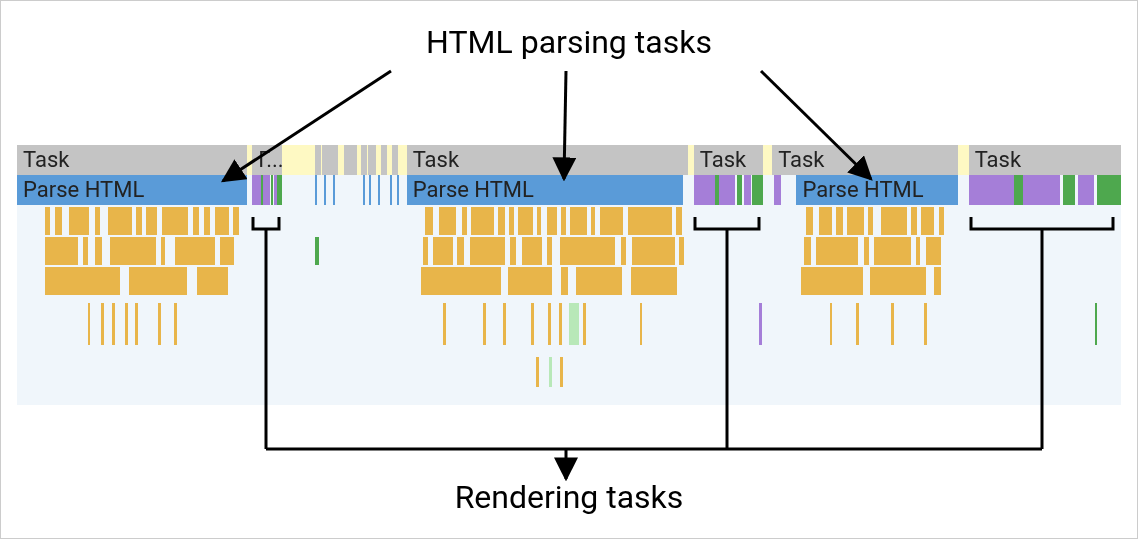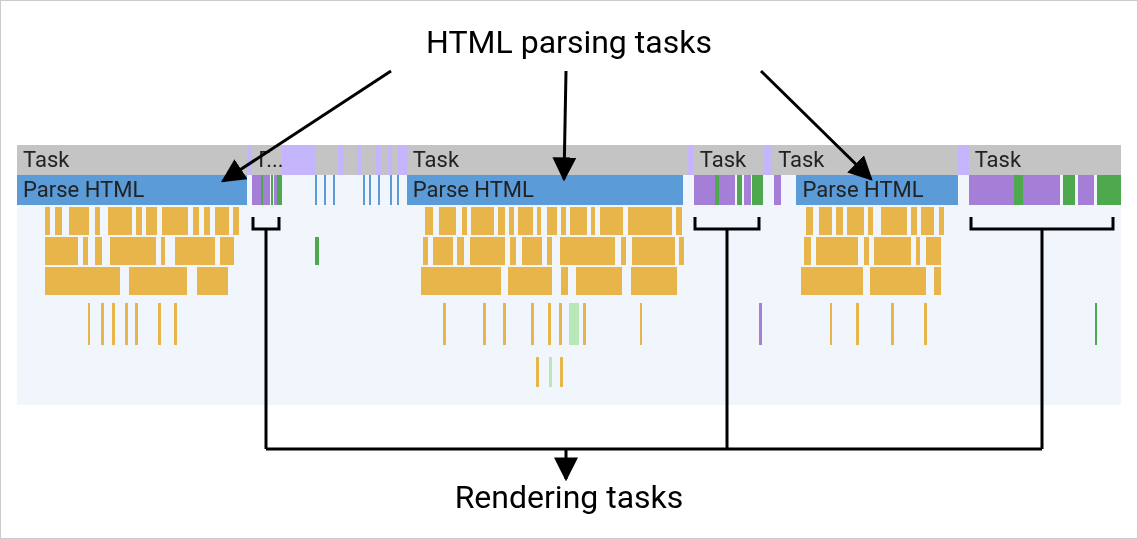--- a/index.html
+++ b/index.html
@@ -26,21 +26,21 @@
     left: 16px;
     right: 16px;
     height: 260px;
     background: #f0f6fb;
   }
   .task-row, .activity-row {
     position: absolute;
     left: 0; right: 0;
     height: 30px;
   }
-  .task-row { top: 0; background: #c4b5fd; }
+  .task-row { top: 0; background: #fef9c3; }
   .activity-row { top: 30px; }
   .block {
     position: absolute;
     top: 0; bottom: 0;
     overflow: hidden;
     white-space: nowrap;
     font-size: 22px;
     line-height: 30px;
     padding-left: 6px;
     color: #222;

